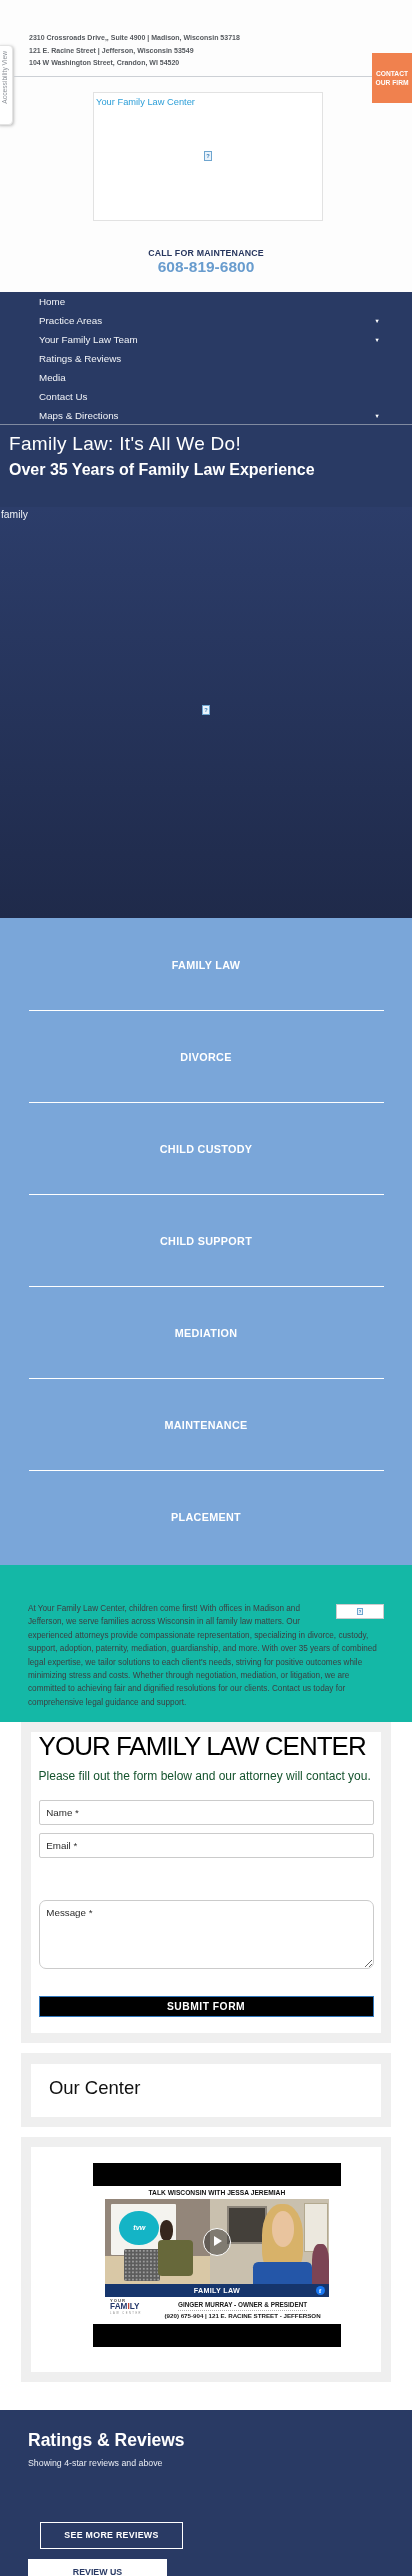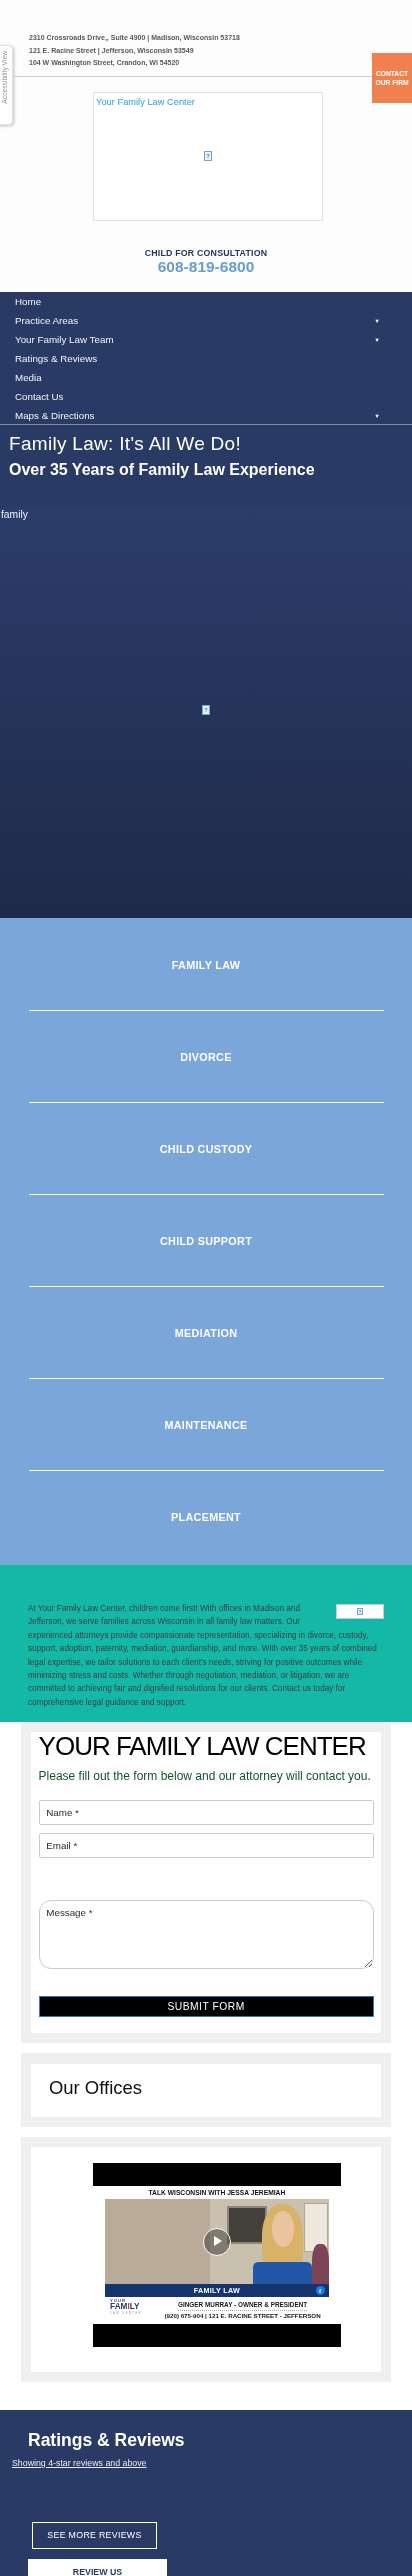--- a/index.html
+++ b/index.html
@@ -25,21 +25,21 @@
            font-size:6.7px;font-weight:bold;display:flex;flex-direction:column;align-items:center;
            justify-content:center;gap:1.5px;text-align:center;cursor:pointer;}
   .logo-box{left:93px;top:92px;width:228px;height:127px;background:#fff;border:0.5px solid #e2e2e2;}
   .logo-text{position:absolute;left:2.1px;top:4.1px;color:#2d9fd8;font-size:9.3px;}
   .logo-bi{position:absolute;left:50%;top:58px;margin-left:-4.1px;width:8.2px;height:10.3px;font-size:5.7px;line-height:8.8px;}
   .call-label{left:0;top:248px;width:100%;text-align:center;color:#27365e;font-size:8.8px;font-weight:bold;letter-spacing:0.2px;}
   .call-phone{left:0;top:258px;width:100%;text-align:center;color:#689cce;font-size:15.5px;font-weight:bold;}
 
   
   .nav{height:133px;background:#293a64;border-bottom:0.5px solid #808aa0;box-sizing:border-box;}
-  .nav-item{height:19px;display:flex;align-items:center;padding-left:15px;position:relative;
+  .nav-item{height:19px;display:flex;align-items:center;padding-left:39px;position:relative;
             color:#f2f4f8;font-size:9.8px;cursor:pointer;}
   .nav-item .arr{position:absolute;right:32px;font-size:5.7px;color:#fff;}
 
   
   .hero{height:82px;background:#293a64;color:#fff;padding-left:9px;box-sizing:border-box;}
   .hero-title{font-size:19px;font-weight:200;letter-spacing:0.3px;padding-top:8.2px;}
   .hero-sub{font-size:16px;font-weight:bold;margin-top:6.2px;}
   .hero-img{position:relative;height:411px;background:linear-gradient(#2c3d6a,#1f2a4a);}
   .hero-alt{position:absolute;left:1px;top:2.1px;color:#eef1f6;font-size:10.3px;}
   .hero-bi{position:absolute;left:50%;top:198px;margin-left:-4.1px;width:8.2px;height:10.3px;font-size:5.7px;line-height:8.8px;}
@@ -60,23 +60,23 @@
   .card-sec{margin:0 20.6px;background:#efefef;padding:10.3px;box-sizing:border-box;}
   .white-card{background:#fff;position:relative;}
   .form-sec{height:321px;}
   .form-card{height:301px;}
   .form-title{position:absolute;left:7.7px;top:-1px;font-size:26px;letter-spacing:-1px;color:#000;}
   .form-subtitle{position:absolute;left:7.7px;top:37px;font-size:12px;color:#14532d;text-align:right;}
   .f-input{position:absolute;left:7.7px;width:335px;height:25px;box-sizing:border-box;border:0.5px solid #cbcbcb;
            border-radius:2.1px;padding:0 6.7px;font-family:"Liberation Sans",sans-serif;font-size:9.8px;color:#222;}
   .f-input::placeholder,.f-area::placeholder{color:#2b2b2b;opacity:1;}
   .f-area{position:absolute;left:7.7px;top:168px;width:335px;height:69px;box-sizing:border-box;border:0.5px solid #cbcbcb;
-           border-radius:12px;padding:6.2px 6.7px;font-family:"Liberation Sans",sans-serif;font-size:9.8px;color:#222;resize:vertical;}
+           border-radius:7px;padding:6.2px 6.7px;font-family:"Liberation Sans",sans-serif;font-size:9.8px;color:#222;resize:vertical;}
   .f-submit{position:absolute;left:7.7px;top:264px;width:335px;height:20.6px;background:#000;border:1px solid #3178bd;
-           box-sizing:border-box;color:#fff;font-weight:normal;font-size:10.3px;letter-spacing:0.5px;
+           box-sizing:border-box;color:#fff;font-weight:bold;font-size:10.3px;letter-spacing:0.5px;
            display:flex;align-items:center;justify-content:center;cursor:pointer;}
 
   .gap20{height:10.3px;} .gap18{height:9.3px;} .gap54{height:28px;}
 
   .offices-sec{height:74px;}
   .offices-card{height:53px;}
   .offices-title{position:absolute;left:18px;top:13.4px;font-size:18.5px;font-weight:400;color:#111;}
 
   
   .video-sec{height:245px;}
@@ -116,23 +116,23 @@
   .vl-2{font-size:8.2px;font-weight:bold;color:#24386b;margin-top:0.5px;}
   .vl-2 .red{color:#c0392b;}
   .vl-3{font-size:2.6px;letter-spacing:1.5px;color:#8a8a8a;margin-top:1.5px;}
   .v-credit{position:absolute;left:54px;right:2.6px;top:3.1px;text-align:center;color:#1a1a1a;}
   .v-credit .l1{font-size:6.4px;font-weight:bold;display:inline-block;border-bottom:0.5px dotted #aaa;padding-bottom:1.5px;}
   .v-credit .l2{font-size:6.2px;font-weight:600;margin-top:1.5px;}
 
   
   .ratings{position:relative;height:200px;background:#293a64;color:#fff;}
   .rt-title{position:absolute;left:28px;top:20.6px;font-size:17.5px;font-weight:bold;}
-  .rt-sub{position:absolute;left:12px;top:48px;font-size:8.8px;color:#e9ecf3;text-decoration:underline;}
-  .btn-outline{position:absolute;left:32px;width:125px;height:27px;border:0.5px solid #fff;box-sizing:border-box;
-           display:flex;align-items:center;justify-content:center;font-size:8.8px;font-weight:normal;
+  .rt-sub{position:absolute;left:28px;top:48px;font-size:8.8px;color:#e9ecf3;}
+  .btn-outline{position:absolute;left:40px;width:143px;height:27px;border:0.5px solid #fff;box-sizing:border-box;
+           display:flex;align-items:center;justify-content:center;font-size:8.8px;font-weight:bold;
            letter-spacing:0.3px;color:#fff;cursor:pointer;}
   .btn-white{position:absolute;left:28px;width:139px;height:26px;background:#fff;color:#293a64;
            display:flex;align-items:center;justify-content:center;font-size:8.8px;font-weight:bold;cursor:pointer;}
 </style>
 </head>
 <body>
 
 <div id="page">
 
   <div class="header-top">
@@ -146,21 +146,21 @@
     </div>
     <div class="abs hdr-line"></div>
     <div class="abs contact-btn">
       <span>CONTACT</span>
       <span>OUR FIRM</span>
     </div>
     <div class="abs logo-box">
       <span class="logo-text">Your Family Law Center</span>
       <span class="bi logo-bi">?</span>
     </div>
-    <div class="abs call-label">CHILD FOR CONSULTATION</div>
+    <div class="abs call-label">CALL FOR MAINTENANCE</div>
     <div class="abs call-phone">608-819-6800</div>
   </div>
 
   <div class="nav">
     <div class="nav-item">
       <span>Home</span>
       </div>
     <div class="nav-item">
       <span>Practice Areas</span>
       <span class="arr">▼</span>
@@ -239,32 +239,41 @@
       <input class="f-input" style="top: 68px;" placeholder="Name *">
       <textarea class="f-area" placeholder="Message *" style=""></textarea>
       <div class="f-submit">SUBMIT FORM</div>
     </div>
   </div>
 
   <div class="gap20"></div>
 
   <div class="card-sec offices-sec">
     <div class="white-card offices-card">
-      <div class="offices-title">Our Offices</div>
+      <div class="offices-title">Our Center</div>
     </div>
   </div>
 
   <div class="gap18"></div>
 
   <div class="card-sec video-sec">
     <div class="white-card video-card">
       <div class="player">
         <div class="v-bar"></div>
         <div class="v-caption">TALK WISCONSIN WITH JESSA JEREMIAH</div>
         <div class="v-thumb">
+          <div class="t-left">
+            <div class="t-tv">
+              <div class="t-tvw">tvw</div>
+            </div>
+            <div class="t-couch"></div>
+            <div class="t-pillow"></div>
+            <div class="t-hair1"></div>
+            <div class="t-body1"></div>
+          </div>
           <div class="t-right">
             <div class="t-frame"></div>
             <div class="t-window"></div>
             <div class="t-flowers"></div>
             <div class="t-hair2"></div>
             <div class="t-face2"></div>
             <div class="t-body2"></div>
           </div>
           <div class="t-play"></div>
         </div>

